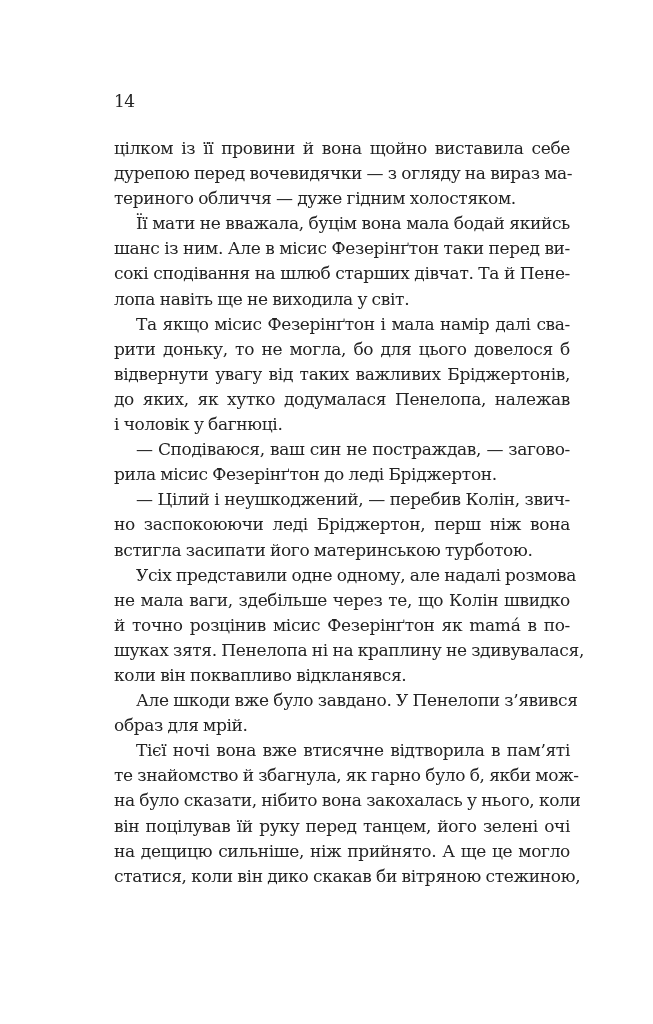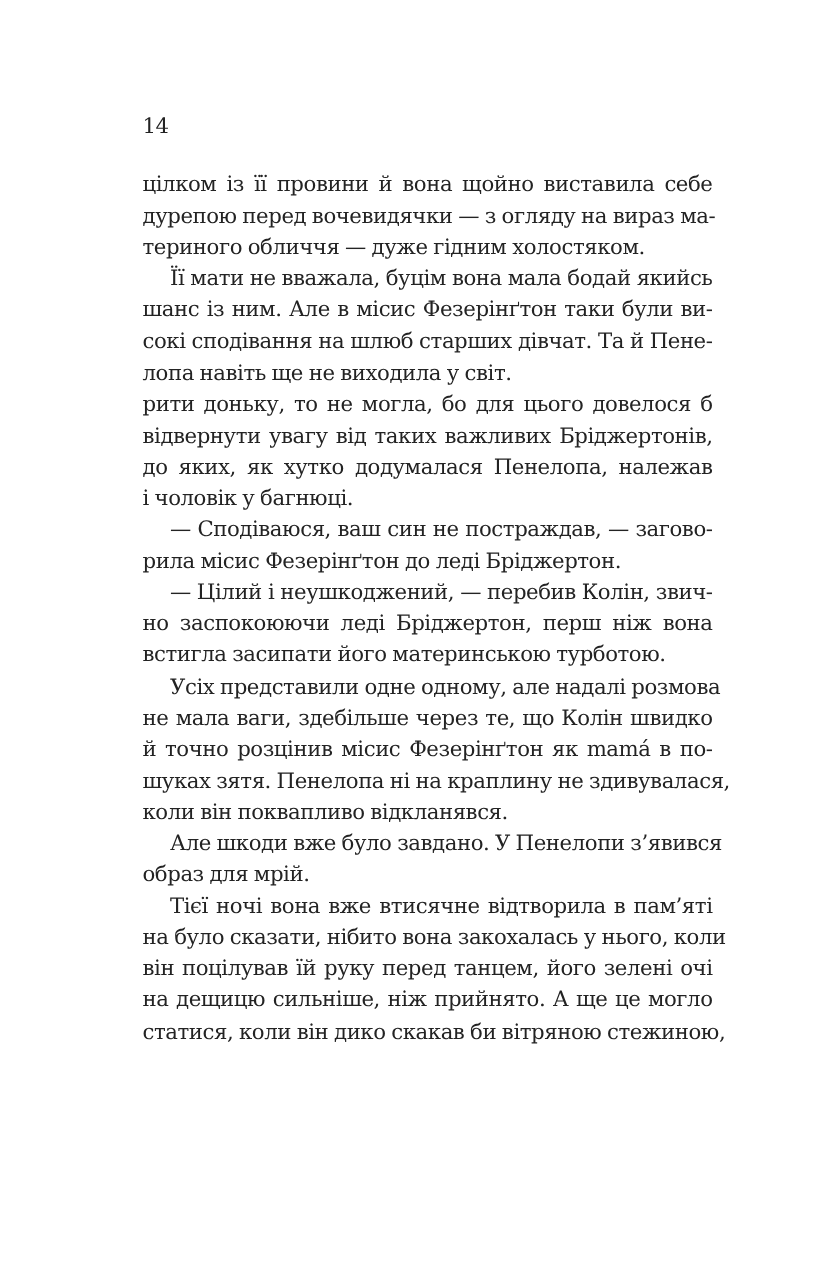--- a/index.html
+++ b/index.html
@@ -29,25 +29,26 @@
 
 <div class="page-number">14</div>
 <div class="body-text" id="body-text">
     <div>
       <span class="line">цілком із її провини й вона щойно виставила себе</span>
       <span class="line">дурепою перед вочевидячки — з огляду на вираз ма-</span>
       <span class="line last">териного обличчя — дуже гідним холостяком.</span>
     </div>
     <div>
       <span class="line indent">Її мати не вважала, буцім <span class="it">вона</span> мала бодай якийсь</span>
-      <span class="line">шанс із ним. Але в місис Фезерінґтон таки були ви-</span>
+      <span class="line">шанс із ним. Але в місис Фезерінґтон таки перед ви-</span>
       <span class="line">сокі сподівання на шлюб старших дівчат. Та й Пене-</span>
       <span class="line last">лопа навіть ще не виходила у світ.</span>
     </div>
     <div>
+      <span class="line indent">Та якщо місис Фезерінґтон і мала намір далі сва-</span>
       <span class="line">рити доньку, то не могла, бо для цього довелося б</span>
       <span class="line">відвернути увагу від таких важливих Бріджертонів,</span>
       <span class="line">до яких, як хутко додумалася Пенелопа, належав</span>
       <span class="line last">і чоловік у багнюці.</span>
     </div>
     <div>
       <span class="line indent">— Сподіваюся, ваш син не постраждав, — загово-</span>
       <span class="line last">рила місис Фезерінґтон до леді Бріджертон.</span>
     </div>
     <div>
@@ -61,18 +62,19 @@
       <span class="line">й точно розцінив місис Фезерінґтон як <span class="it">mamá</span> в по-</span>
       <span class="line">шуках зятя. Пенелопа ні на краплину не здивувалася,</span>
       <span class="line last">коли він поквапливо відкланявся.</span>
     </div>
     <div>
       <span class="line indent">Але шкоди вже було завдано. У Пенелопи з’явився</span>
       <span class="line last">образ для мрій.</span>
     </div>
     <div>
       <span class="line indent">Тієї ночі вона вже втисячне відтворила в пам’яті</span>
+      <span class="line">те знайомство й збагнула, як гарно було б, якби мож-</span>
       <span class="line">на було сказати, нібито вона закохалась у нього, коли</span>
       <span class="line">він поцілував їй руку перед танцем, його зелені очі</span>
       <span class="line">на дещицю сильніше, ніж прийнято. А ще це могло</span>
       <span class="line">статися, коли він дико скакав би вітряною стежиною,</span>
     </div>
   </div>
 
 </body></html>

